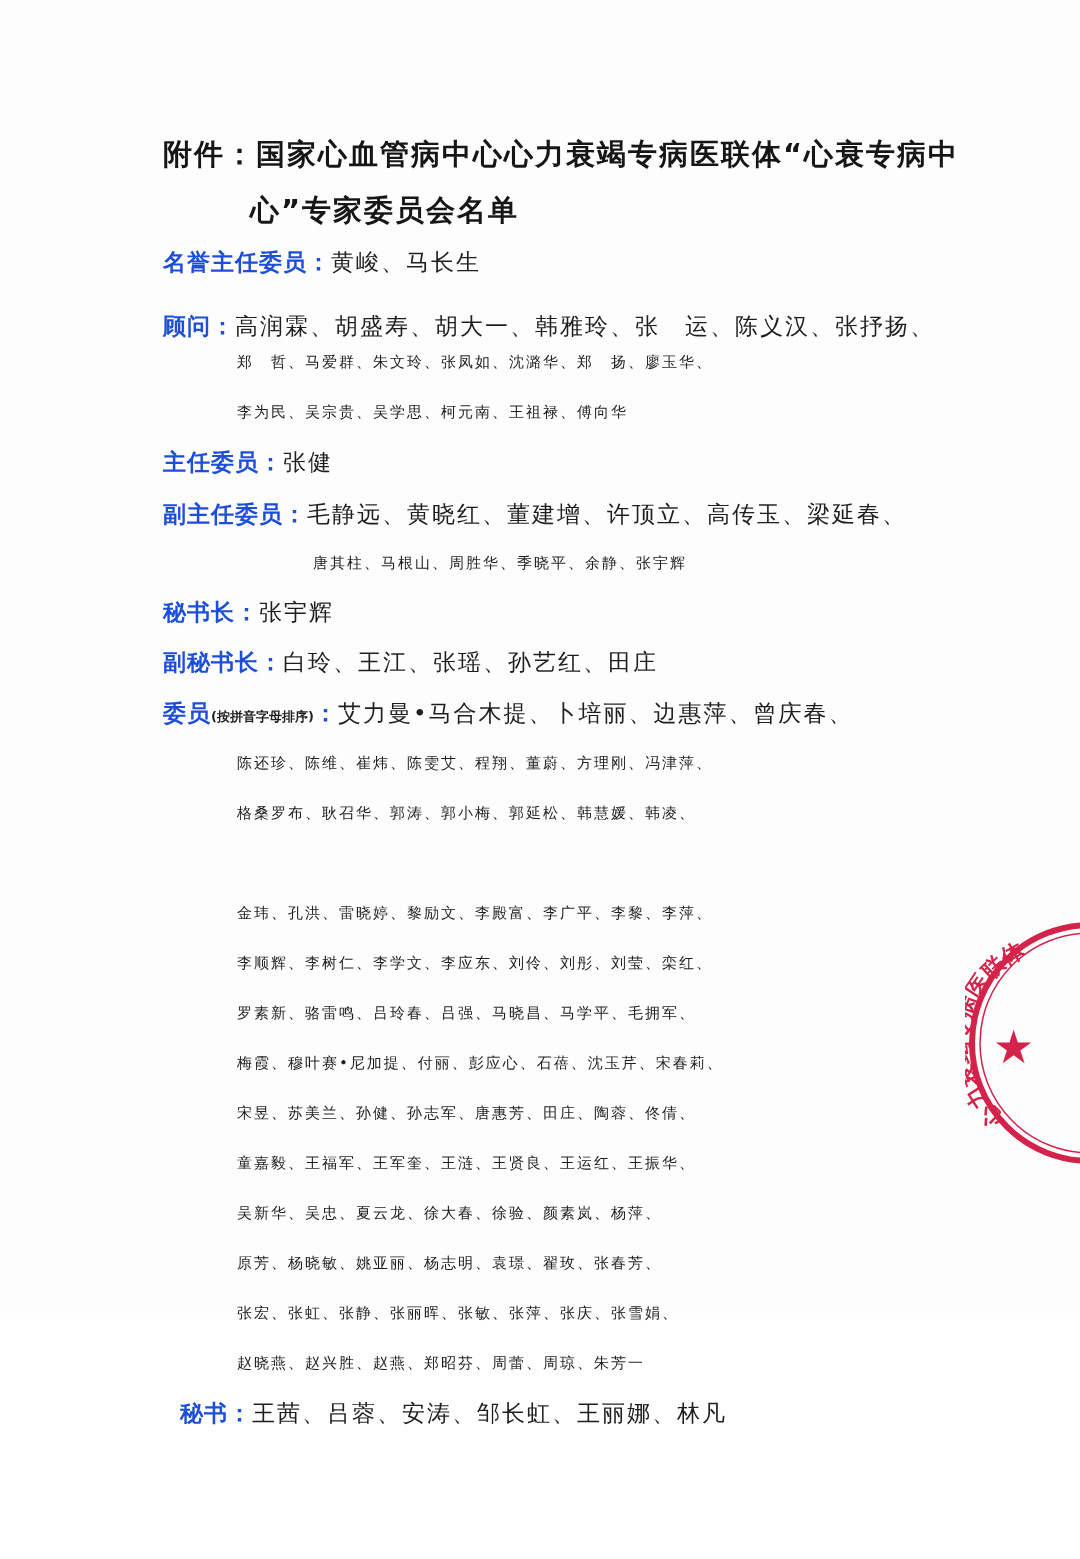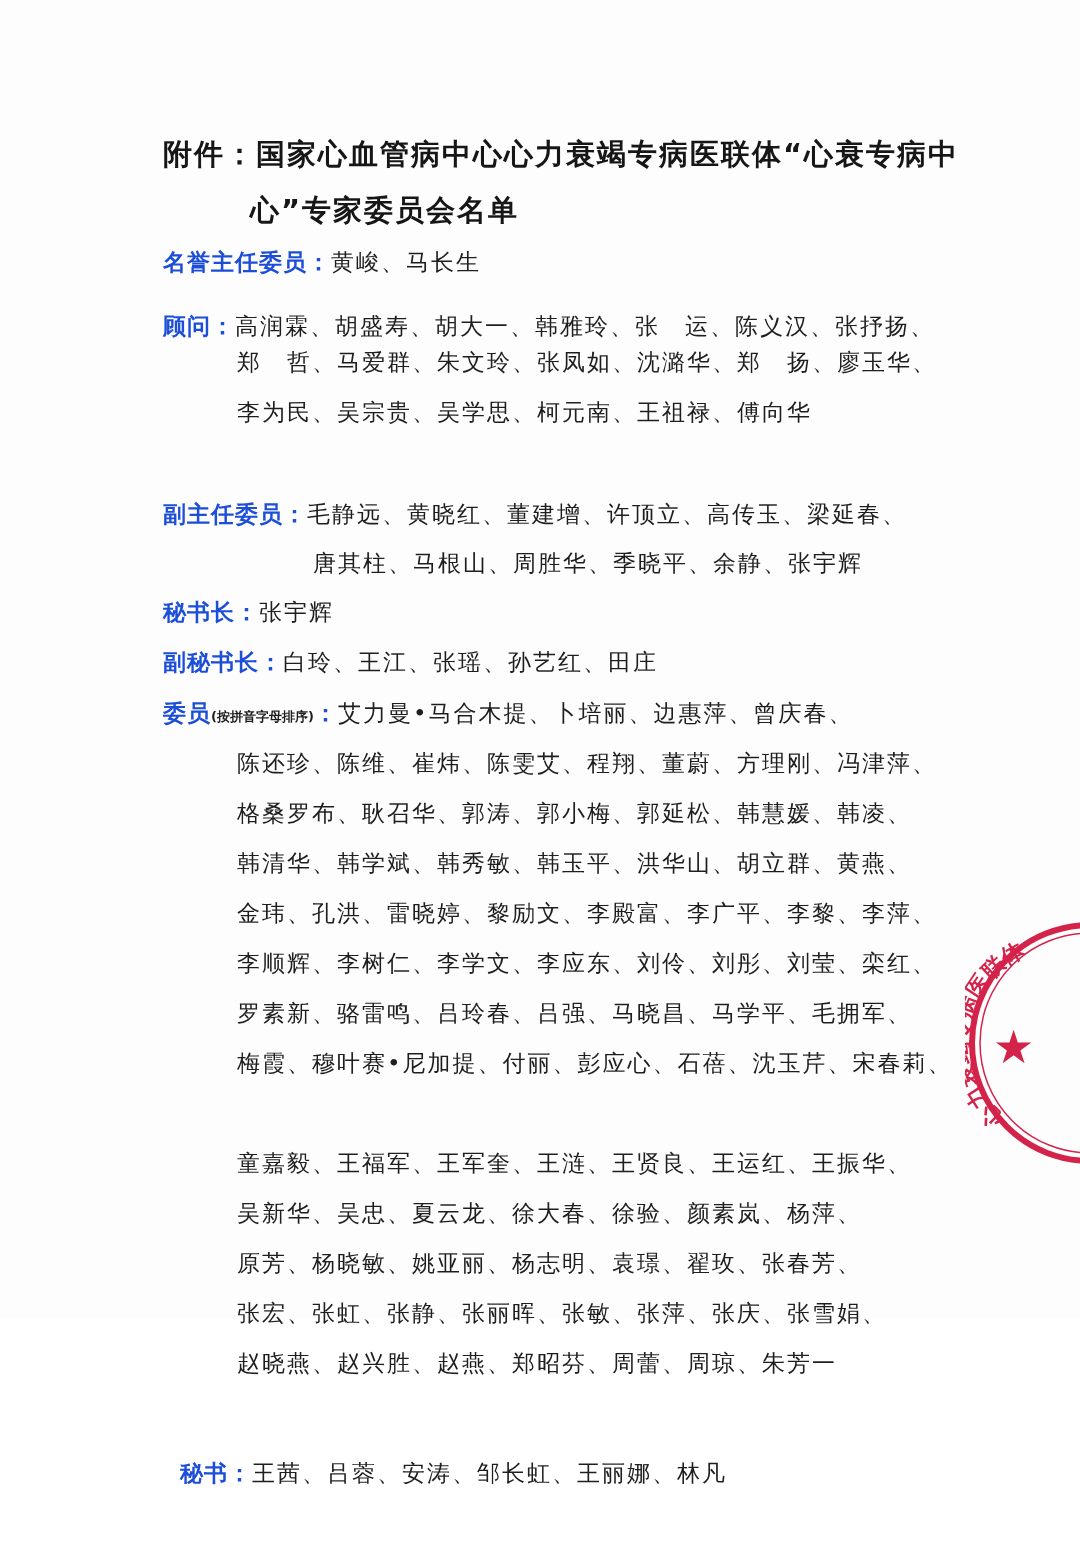--- a/index.html
+++ b/index.html
@@ -53,21 +53,21 @@
     color: #1d4ed8;
   }
   .label-note {
     font-size: 13px;
     font-weight: bold;
     letter-spacing: 0;
     font-family: "DejaVu Sans", "Liberation Sans", sans-serif;
   }
   .cont {
     position: absolute;
-    font-size: 23px;
+    font-size: 15px;
     letter-spacing: 2px;
     line-height: 50px;
     white-space: nowrap;
     color: #1e1e1e;
   }
   .stamp {
     position: absolute;
     left: 965px;
     top: 918px;
     width: 230px;
@@ -87,51 +87,54 @@
   <div class="row" style="top:237px;">
     <span class="label">名誉主任委员：</span><span>黄峻、马长生</span>
   </div>
 
   <div class="row" style="top:301px;">
     <span class="label">顾问：</span><span>高润霖、胡盛寿、胡大一、韩雅玲、张　运、陈义汉、张抒扬、</span>
   </div>
   <div class="cont" style="left:237px; top:337px;">郑　哲、马爱群、朱文玲、张凤如、沈潞华、郑　扬、廖玉华、</div>
   <div class="cont" style="left:237px; top:387px;">李为民、吴宗贵、吴学思、柯元南、王祖禄、傅向华</div>
 
+  <div class="row" style="top:437px;">
+    <span class="label">主任委员：</span><span>张健</span>
+  </div>
 
   <div class="row" style="top:489px;">
     <span class="label">副主任委员：</span><span>毛静远、黄晓红、董建增、许顶立、高传玉、梁延春、</span>
   </div>
   <div class="cont" style="left:313px; top:538px;">唐其柱、马根山、周胜华、季晓平、余静、张宇辉</div>
 
   <div class="row" style="top:587px;">
     <span class="label">秘书长：</span><span>张宇辉</span>
   </div>
 
   <div class="row" style="top:637px;">
     <span class="label">副秘书长：</span><span>白玲、王江、张瑶、孙艺红、田庄</span>
   </div>
 
   <div class="row" style="top:688px;">
     <span class="label">委员</span><span class="label-note">(按拼音字母排序)</span><span class="label">：</span><span>艾力曼•马合木提、卜培丽、边惠萍、曾庆春、</span>
   </div>
   <div class="cont" style="left:237px; top:738px;">陈还珍、陈维、崔炜、陈雯艾、程翔、董蔚、方理刚、冯津萍、</div>
   <div class="cont" style="left:237px; top:788px;">格桑罗布、耿召华、郭涛、郭小梅、郭延松、韩慧媛、韩凌、</div>
-  <div class="cont" style="left:237px; top:838px;">韩清华、韩学斌、韩秀敏、韩玉平、洪华山、胡立群、黄燕、</div>
   <div class="cont" style="left:237px; top:888px;">金玮、孔洪、雷晓婷、黎励文、李殿富、李广平、李黎、李萍、</div>
   <div class="cont" style="left:237px; top:938px;">李顺辉、李树仁、李学文、李应东、刘伶、刘彤、刘莹、栾红、</div>
   <div class="cont" style="left:237px; top:988px;">罗素新、骆雷鸣、吕玲春、吕强、马晓昌、马学平、毛拥军、</div>
   <div class="cont" style="left:237px; top:1038px;">梅霞、穆叶赛•尼加提、付丽、彭应心、石蓓、沈玉芹、宋春莉、</div>
+  <div class="cont" style="left:237px; top:1088px;">宋昱、苏美兰、孙健、孙志军、唐惠芳、田庄、陶蓉、佟倩、</div>
   <div class="cont" style="left:237px; top:1138px;">童嘉毅、王福军、王军奎、王涟、王贤良、王运红、王振华、</div>
   <div class="cont" style="left:237px; top:1188px;">吴新华、吴忠、夏云龙、徐大春、徐验、颜素岚、杨萍、</div>
   <div class="cont" style="left:237px; top:1238px;">原芳、杨晓敏、姚亚丽、杨志明、袁璟、翟玫、张春芳、</div>
   <div class="cont" style="left:237px; top:1288px;">张宏、张虹、张静、张丽晖、张敏、张萍、张庆、张雪娟、</div>
   <div class="cont" style="left:237px; top:1338px;">赵晓燕、赵兴胜、赵燕、郑昭芬、周蕾、周琼、朱芳一</div>
 
-  <div class="row" style="top:1448px; left:180px;">
+  <div class="row" style="top:1388px; left:180px;">
     <span class="label">秘书：</span><span>王茜、吕蓉、安涛、邹长虹、王丽娜、林凡</span>
   </div>
 
   <div class="stamp">
     <svg width="230" height="260" viewBox="0 0 230 260">
       <defs>
         <path id="sealArc" d="M 40 200 A 95 95 0 0 1 90 30"></path>
       </defs>
       <circle cx="125" cy="125" r="118" fill="none" stroke="#d4234a" stroke-width="6"></circle>
       <circle cx="125" cy="125" r="110" fill="none" stroke="#d4234a" stroke-width="1.5"></circle>

